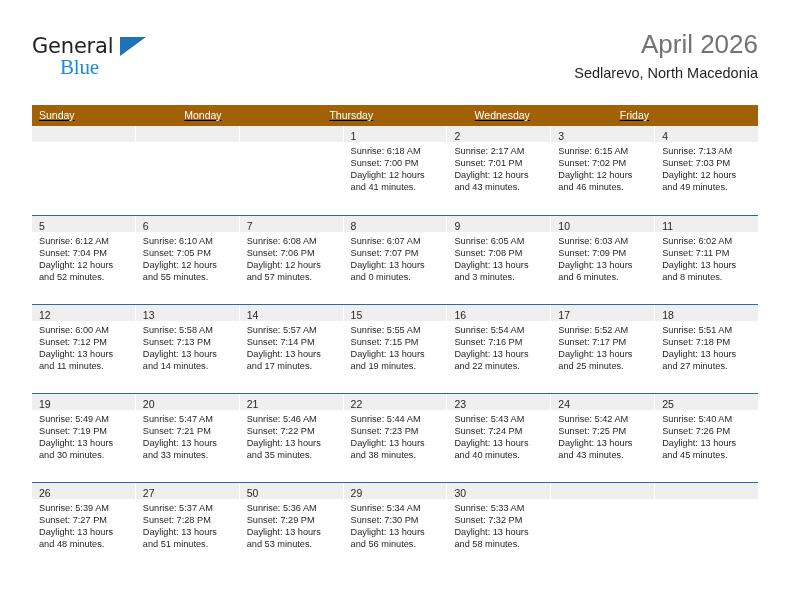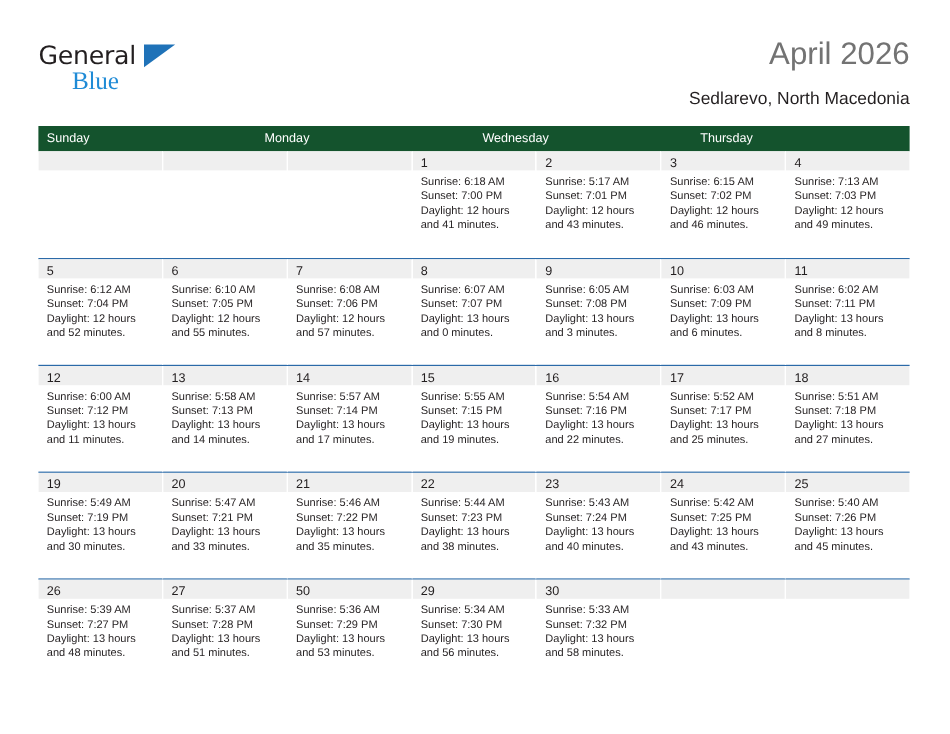--- a/index.html
+++ b/index.html
@@ -77,35 +77,36 @@
     color: #737373;
     font-weight: 400;
     line-height: 32px;
     white-space: nowrap;
   }
   .cal-sub {
     font-size: 14.5px;
     color: #231f20;
     font-weight: 400;
     line-height: 22px;
-    margin-top: 12px;
+    margin-top: 2px;
     white-space: nowrap;
   }
 
   
   .calendar {
     position: absolute;
     left: 32px;
     top: 105px;
     width: 726px;
   }
   .dow-row {
     display: flex;
-    background: #14532d;
+    background: #a16207;
     height: 21px;
+    text-decoration: underline;
   }
   .dow {
     flex: 1 1 0;
     color: #ffffff;
     font-size: 10.5px;
     line-height: 21px;
     padding-left: 7px;
     box-sizing: border-box;
     white-space: nowrap;
   }
@@ -170,22 +171,23 @@
       <div class="cal-sub">Sedlarevo, North Macedonia</div>
     </div>
 
   </div>
 
   <div class="calendar">
 
     <div class="dow-row">
       <div class="dow">Sunday</div>
       <div class="dow">Monday</div>
+      <div class="dow">Thursday</div>
       <div class="dow">Wednesday</div>
-      <div class="dow">Thursday</div>
+      <div class="dow">Friday</div>
     </div>
 
     <div id="weeks-container">
         <div class="week">
           <div class="cell empty">
             <div class="daynum-bar"><span class="daynum"></span></div>
             <div class="cell-body">
               <div class="cell-line"></div>
               <div class="cell-line"></div>
               <div class="cell-line"></div>
@@ -215,21 +217,21 @@
             <div class="cell-body">
               <div class="cell-line">Sunrise: 6:18 AM</div>
               <div class="cell-line">Sunset: 7:00 PM</div>
               <div class="cell-line">Daylight: 12 hours</div>
               <div class="cell-line">and 41 minutes.</div>
             </div>
           </div>
           <div class="cell">
             <div class="daynum-bar"><span class="daynum">2</span></div>
             <div class="cell-body">
-              <div class="cell-line">Sunrise: 5:17 AM</div>
+              <div class="cell-line">Sunrise: 2:17 AM</div>
               <div class="cell-line">Sunset: 7:01 PM</div>
               <div class="cell-line">Daylight: 12 hours</div>
               <div class="cell-line">and 43 minutes.</div>
             </div>
           </div>
           <div class="cell">
             <div class="daynum-bar"><span class="daynum">3</span></div>
             <div class="cell-body">
               <div class="cell-line">Sunrise: 6:15 AM</div>
               <div class="cell-line">Sunset: 7:02 PM</div>

